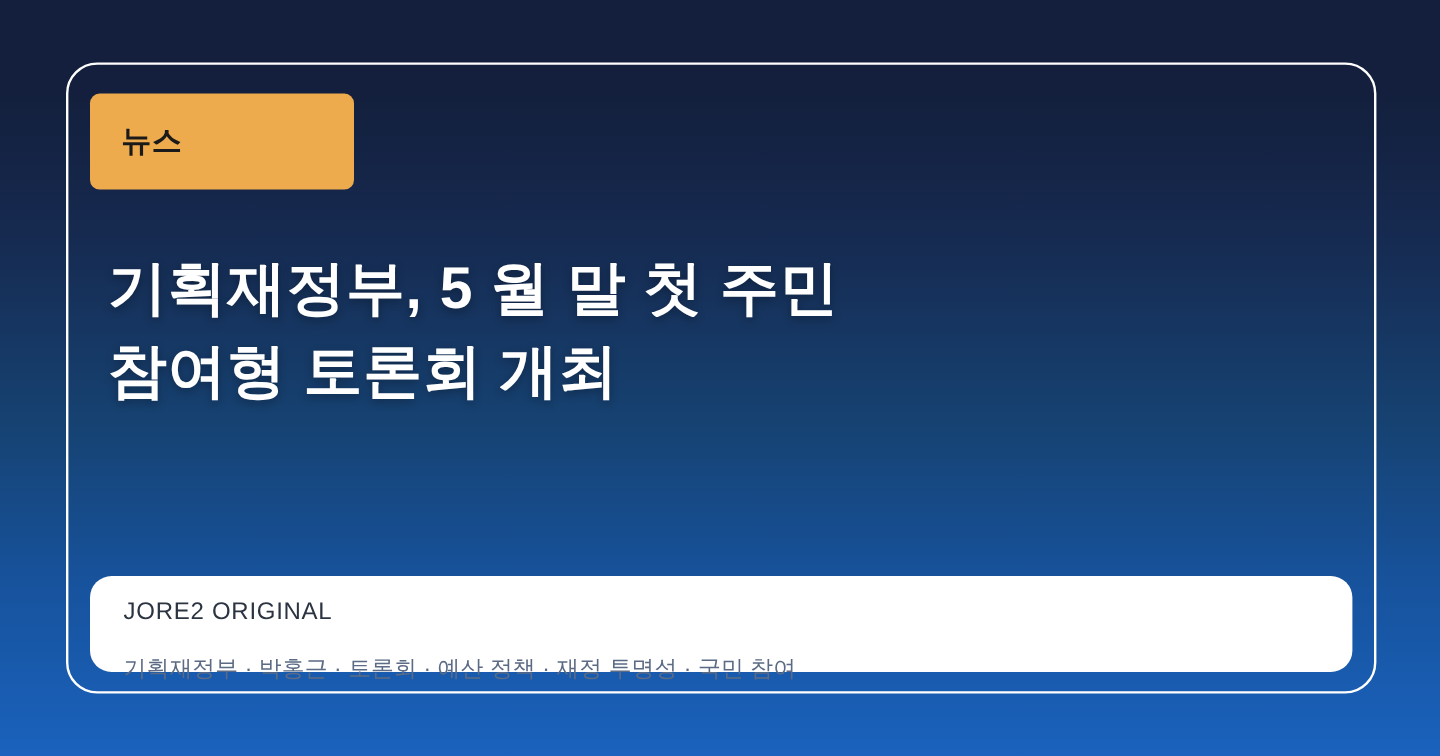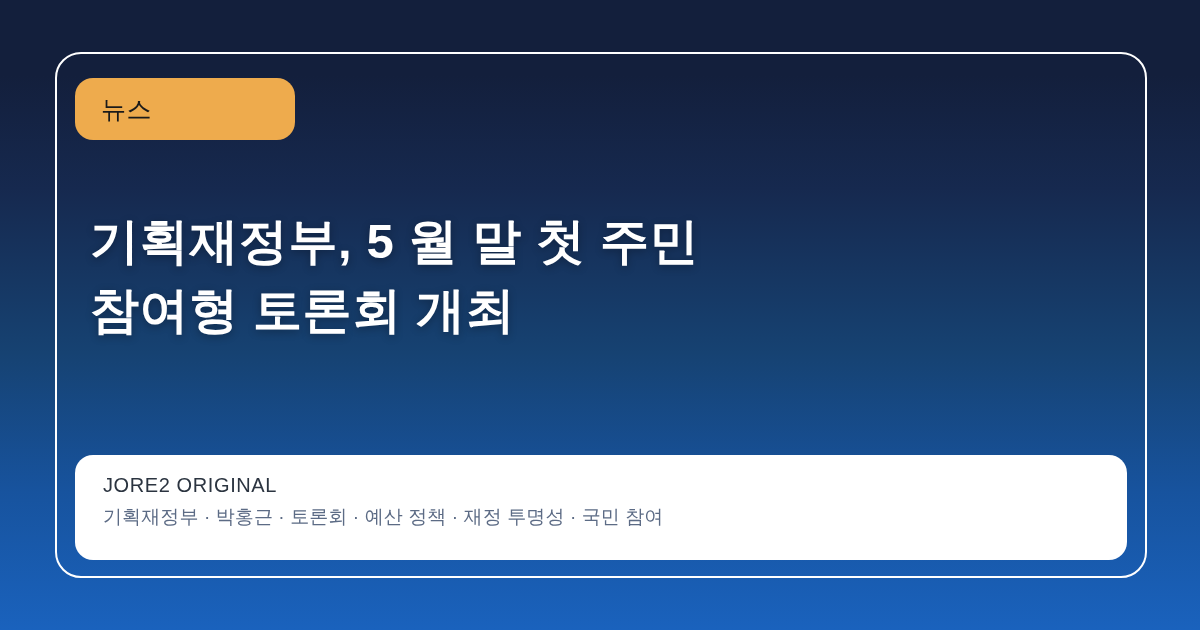--- a/index.html
+++ b/index.html
@@ -51,27 +51,27 @@
     position: absolute;
     left: 18px;
     top: 24px;
   }
 
   .badge {
     display: inline-flex;
     align-items: center;
     box-sizing: border-box;
     min-width: 220px;
-    height: 62px;
+    height: 80px;
     padding: 0 26px;
-    border-radius: 18px;
+    border-radius: 8px;
     background: #eeab4d;
     color: #1a1a1a;
     font-size: 25px;
-    font-weight: normal;
+    font-weight: bold;
     letter-spacing: 0.5px;
     line-height: 1;
   }
 
   
   .headline {
     position: absolute;
     left: 33px;
     top: 120px;
     width: 1000px;
@@ -83,37 +83,37 @@
     text-shadow: 0 2px 8px rgba(0,0,0,0.30);
     white-space: pre-line;
   }
 
   
   .footer-card {
     position: absolute;
     left: 18px;
     right: 18px;
     bottom: 16px;
-    height: 105px;
+    height: 80px;
     box-sizing: border-box;
     background: #ffffff;
     border-radius: 18px;
     padding: 18px 28px 0 28px;
   }
 
   .footer-brand {
     color: #2b3440;
     font-size: 20px;
     font-weight: normal;
     letter-spacing: 0.6px;
     line-height: 1.25;
   }
 
   .footer-tags {
-    margin-top: 7px;
+    margin-top: 23px;
     color: #5c6b85;
     font-size: 19px;
     font-weight: normal;
     letter-spacing: 0.1px;
     line-height: 1.3;
     white-space: nowrap;
     overflow: hidden;
     text-overflow: ellipsis;
   }
 </style>

